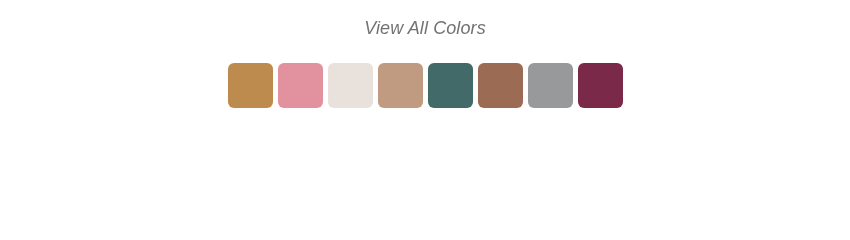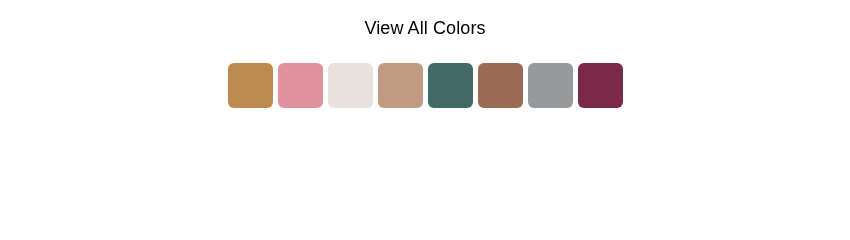--- a/index.html
+++ b/index.html
@@ -50,21 +50,21 @@
     border-radius: 6px;
     flex: 0 0 auto;
     background: #cccccc;
   }
 </style>
 </head>
 <body style="background: rgb(255, 255, 255);">
 
 <div class="page" style="background: rgb(255, 255, 255);">
 
-  <div class="panel-title" style="color: #000000;">View All Colors</div>
+  <div class="panel-title" style="color: #737373; font-style: italic;">View All Colors</div>
 
   <div class="swatch-row">
     <div class="swatch" style="background: rgb(190, 139, 79);"></div>
     <div class="swatch" style="background: rgb(226, 146, 158);"></div>
     <div class="swatch" style="background: rgb(232, 225, 220);"></div>
     <div class="swatch" style="background: rgb(192, 155, 130);"></div>
     <div class="swatch" style="background: rgb(66, 106, 104);"></div>
     <div class="swatch" style="background: rgb(155, 107, 83);"></div>
     <div class="swatch" style="background: rgb(151, 153, 154);"></div>
     <div class="swatch" style="background: rgb(122, 41, 73);"></div>

